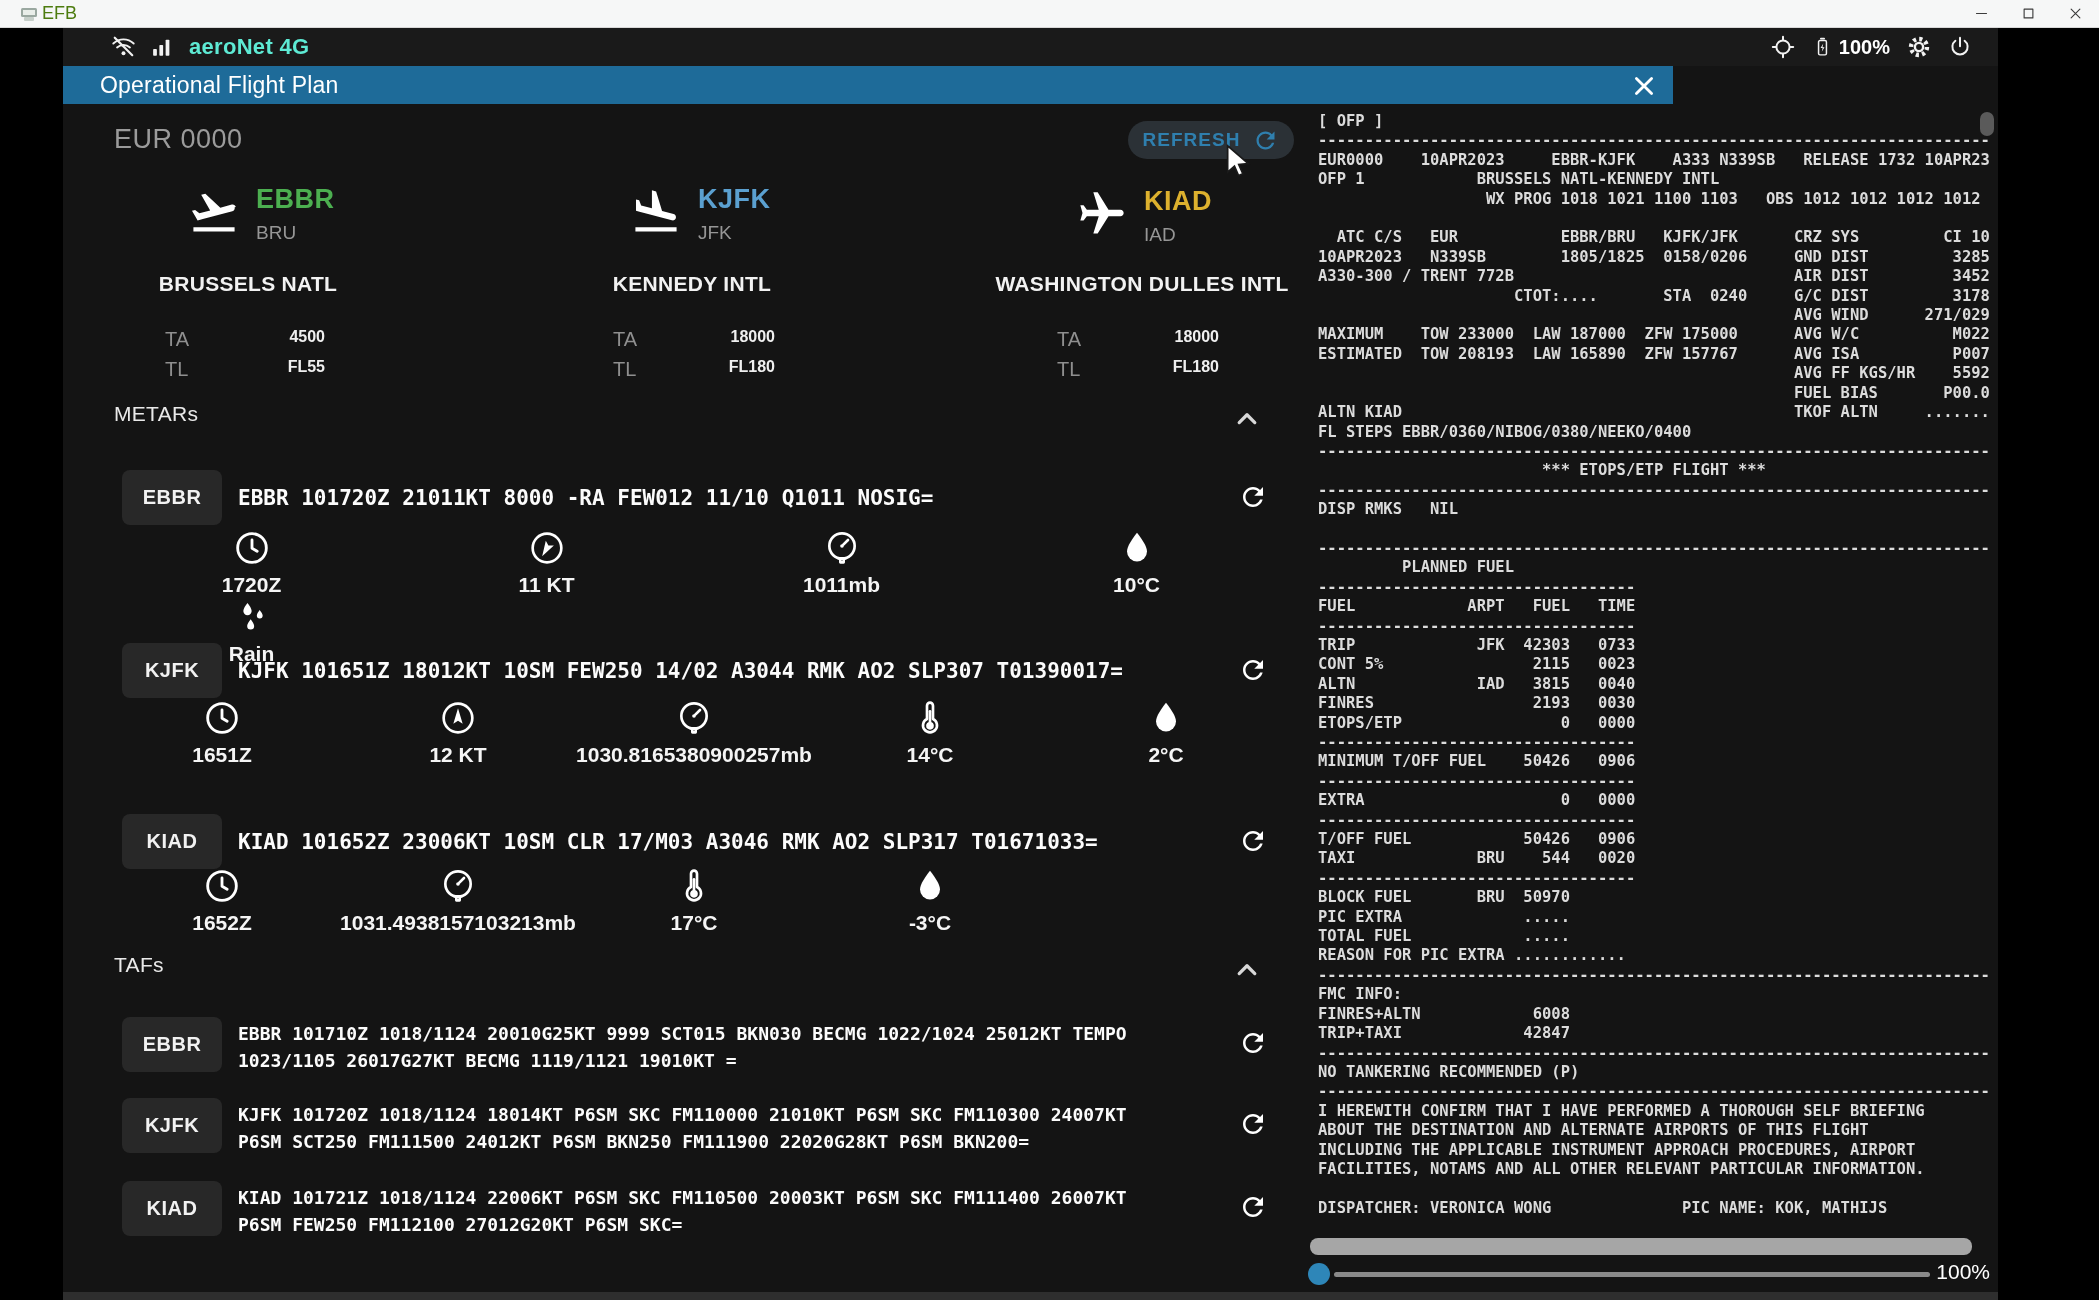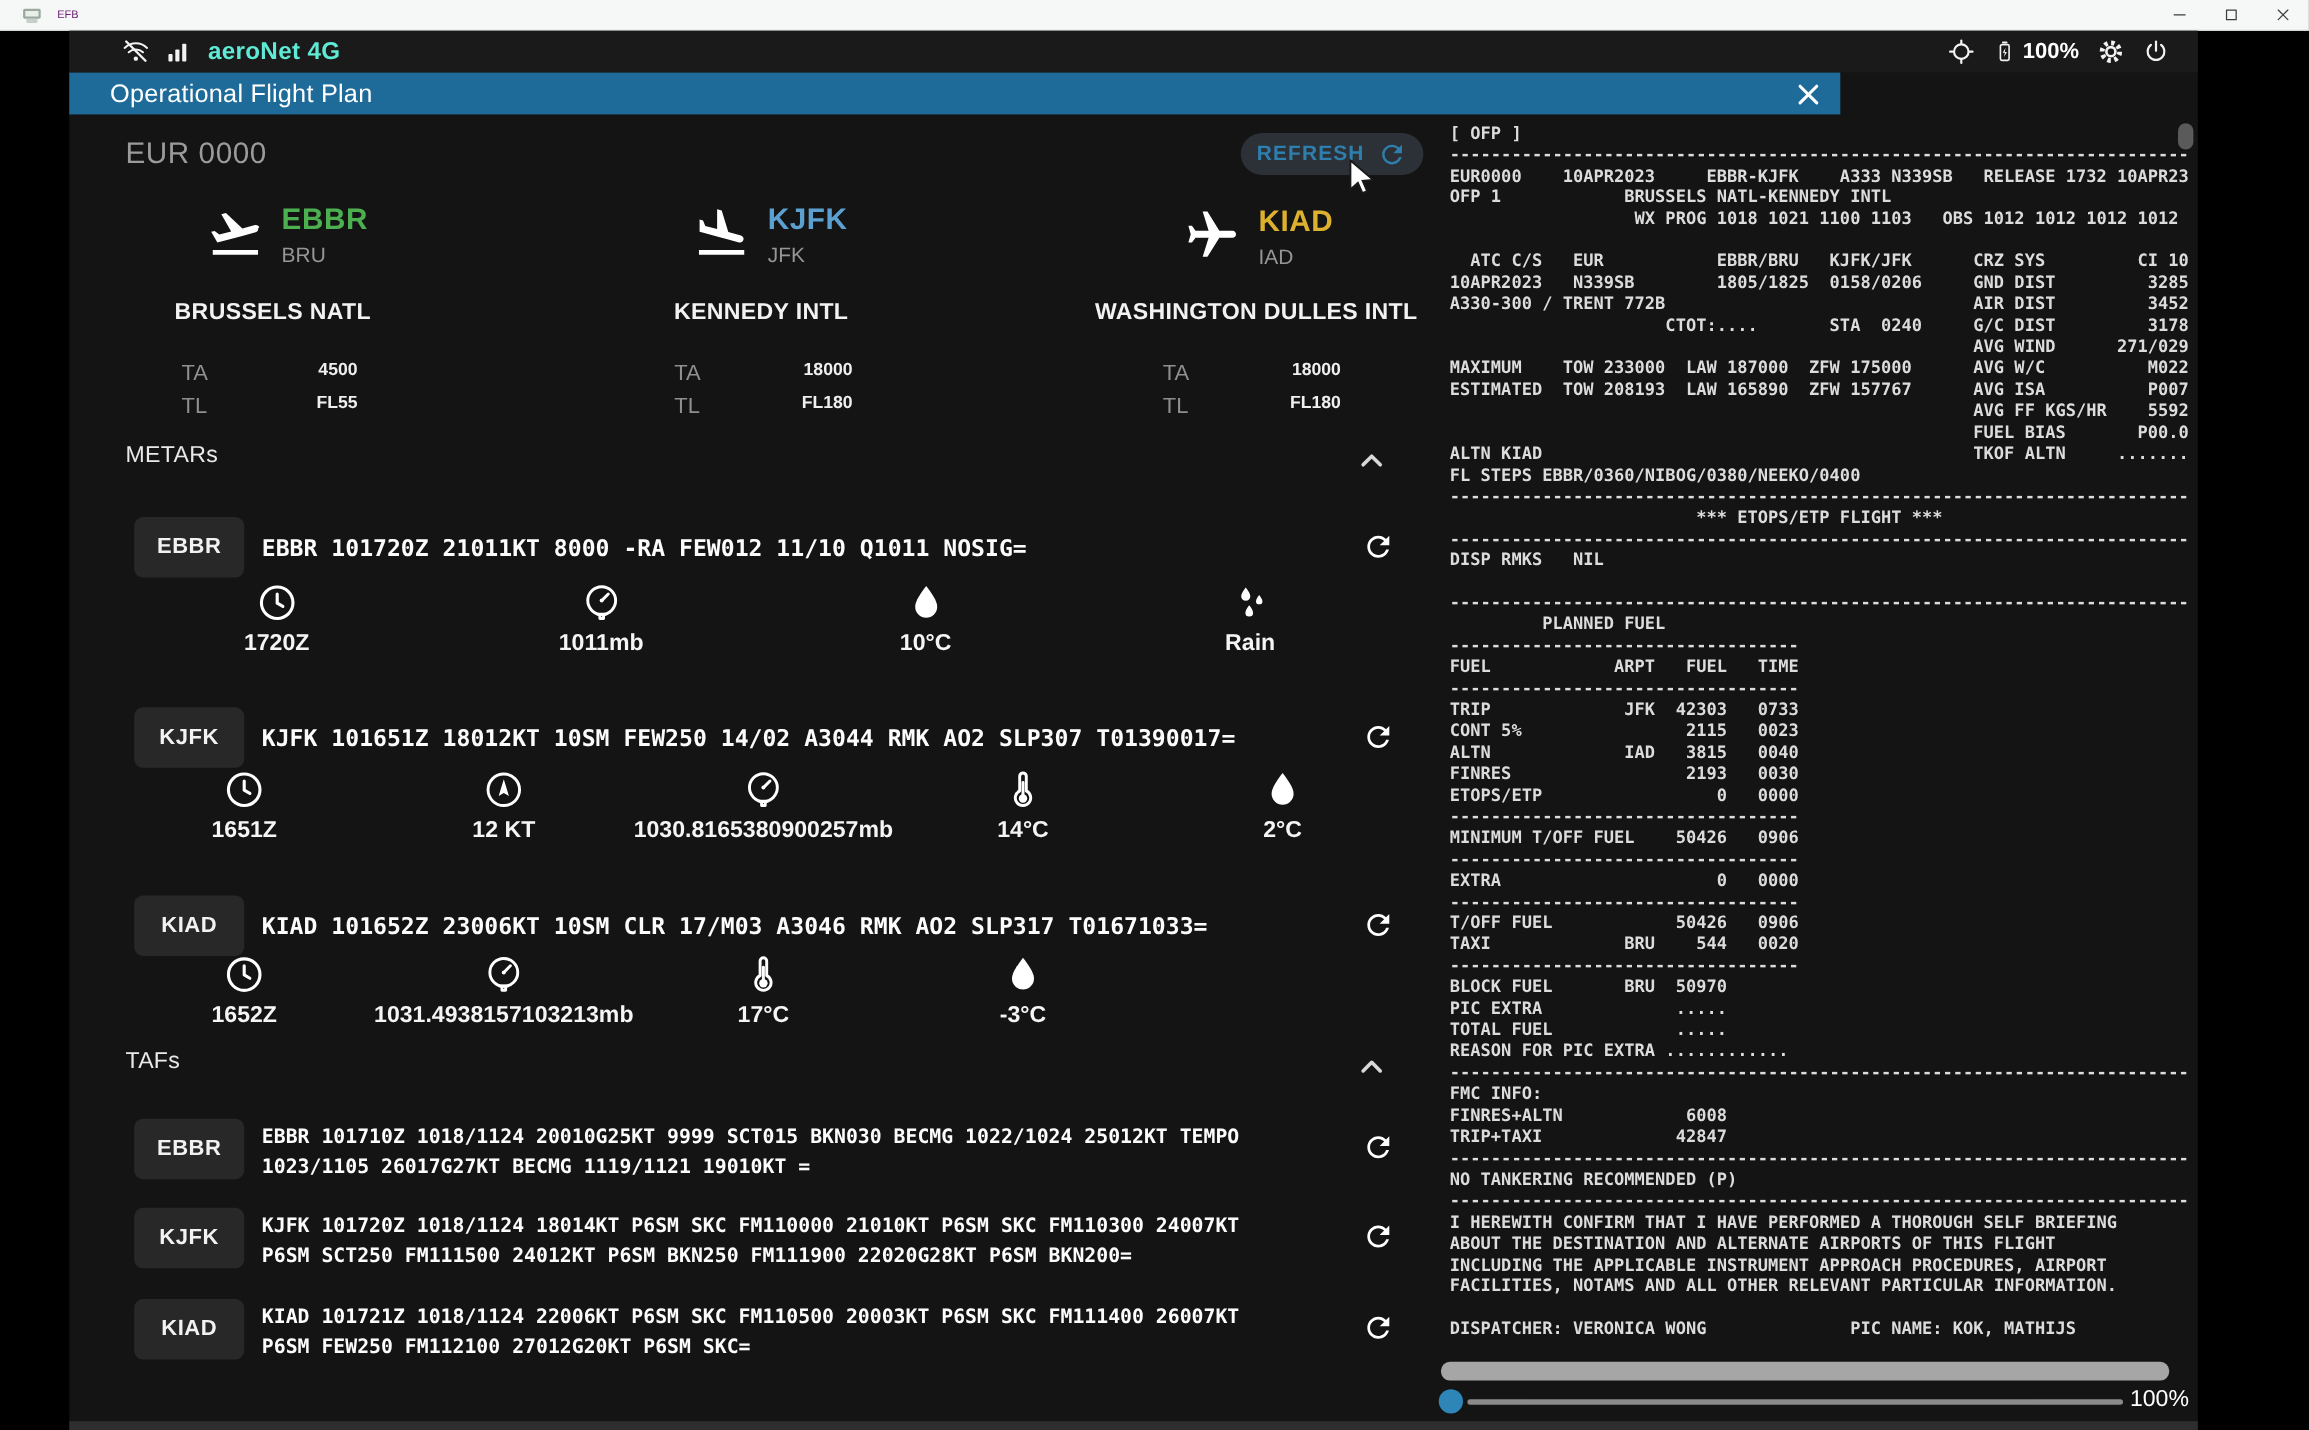--- a/index.html
+++ b/index.html
@@ -6,21 +6,21 @@
   body{
     width:2099px;height:1300px;position:relative;background:#000;
     font-family:"Liberation Sans",sans-serif;overflow:hidden;
     -webkit-font-smoothing:antialiased;
   }
   svg{display:block}
   
   .titlebar{position:absolute;left:0;top:0;width:2099px;height:28px;background:#f6f7f7;
     border-bottom:1px solid #d8d8d8;display:flex;align-items:center;box-sizing:border-box;}
   .appicon{width:18px;height:16px;margin-left:20px;color:#7a8a7a;}
-  .wtitle{margin-left:14px;font-size:10px;color:#701a75;}
+  .wtitle{margin-left:4px;font-size:18px;color:#4d7c0f;}
   .wincontrols{position:absolute;right:0;top:0;height:27px;display:flex;}
   .winbtn{width:47px;height:27px;display:flex;align-items:center;justify-content:center;color:#3c3c3c;}
   .winbtn svg{width:15px;height:15px;}
   
   .app{position:absolute;left:63px;top:28px;width:1935px;height:1272px;background:#141414;}
   .statusbar{position:absolute;left:63px;top:28px;width:1935px;height:38px;background:#1a1a1a;}
   .sb-left{position:absolute;left:48px;top:0;height:38px;display:flex;align-items:center;gap:14px;color:#f2f2f2;}
   .sb-left svg{width:25px;height:25px;}
   .sb-net{font-size:22px;font-weight:600;color:#5eead4;letter-spacing:.3px;}
   .sb-right{position:absolute;right:26px;top:0;height:38px;display:flex;align-items:center;gap:17px;color:#f2f2f2;}
@@ -256,20 +256,31 @@
         <svg viewBox="0 0 24 24" fill="none" stroke="currentColor" stroke-linecap="round" stroke-linejoin="round" stroke-width="1.7">
           <circle cx="12" cy="12" r="8.6"></circle>
           <path d="M12 7.2v5l3.1 1.8"></path>
         </svg>
       </span>
       <span class="wval">1720Z</span>
     </div>
   <div class="wcell">
       <span class="wicon">
         <svg viewBox="0 0 24 24" fill="none" stroke="currentColor" stroke-linecap="round" stroke-linejoin="round" stroke-width="1.6">
+          <circle cx="12" cy="12" r="8.6"></circle>
+          <g transform="rotate(210 12 12)">
+            <path d="M12 6.2L14.8 15.4L12 13.7L9.2 15.4Z" fill="currentColor" stroke="none"></path>
+          </g>
+        </svg>
+      </span>
+      <span class="wval">11 KT</span>
+    </div>
+  <div class="wcell">
+      <span class="wicon">
+        <svg viewBox="0 0 24 24" fill="none" stroke="currentColor" stroke-linecap="round" stroke-linejoin="round" stroke-width="1.6">
           <circle cx="12" cy="10.8" r="7.6"></circle>
           <circle cx="12" cy="10.8" r="1.1" fill="currentColor" stroke="none"></circle>
           <path d="M12.8 10L15.6 7.2"></path>
           <path d="M9.8 18.2h4.4M11 18.2v2.4h2v-2.4"></path>
         </svg>
       </span>
       <span class="wval">1011mb</span>
     </div>
   <div class="wcell">
       <span class="wicon">

